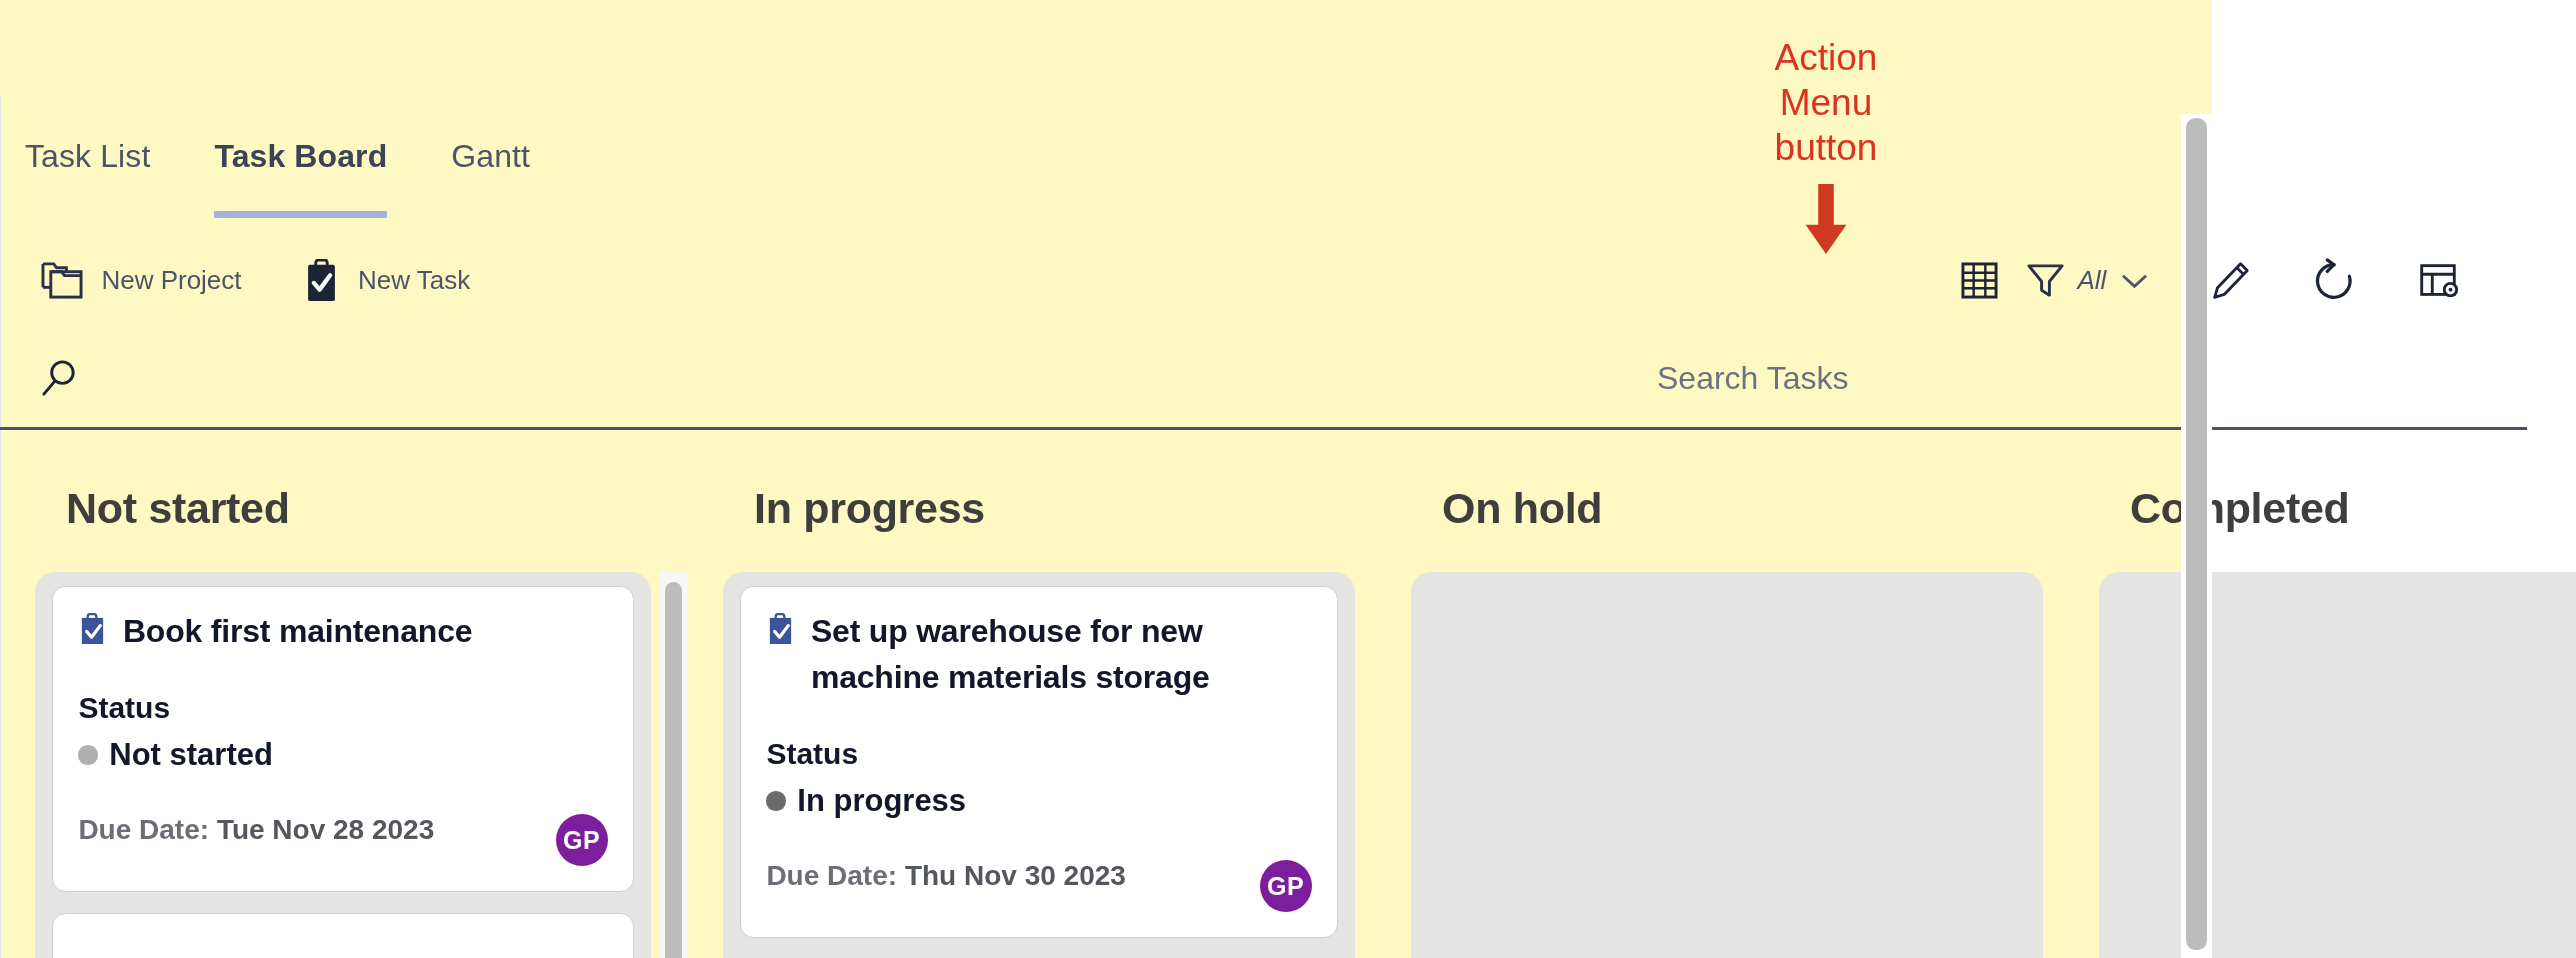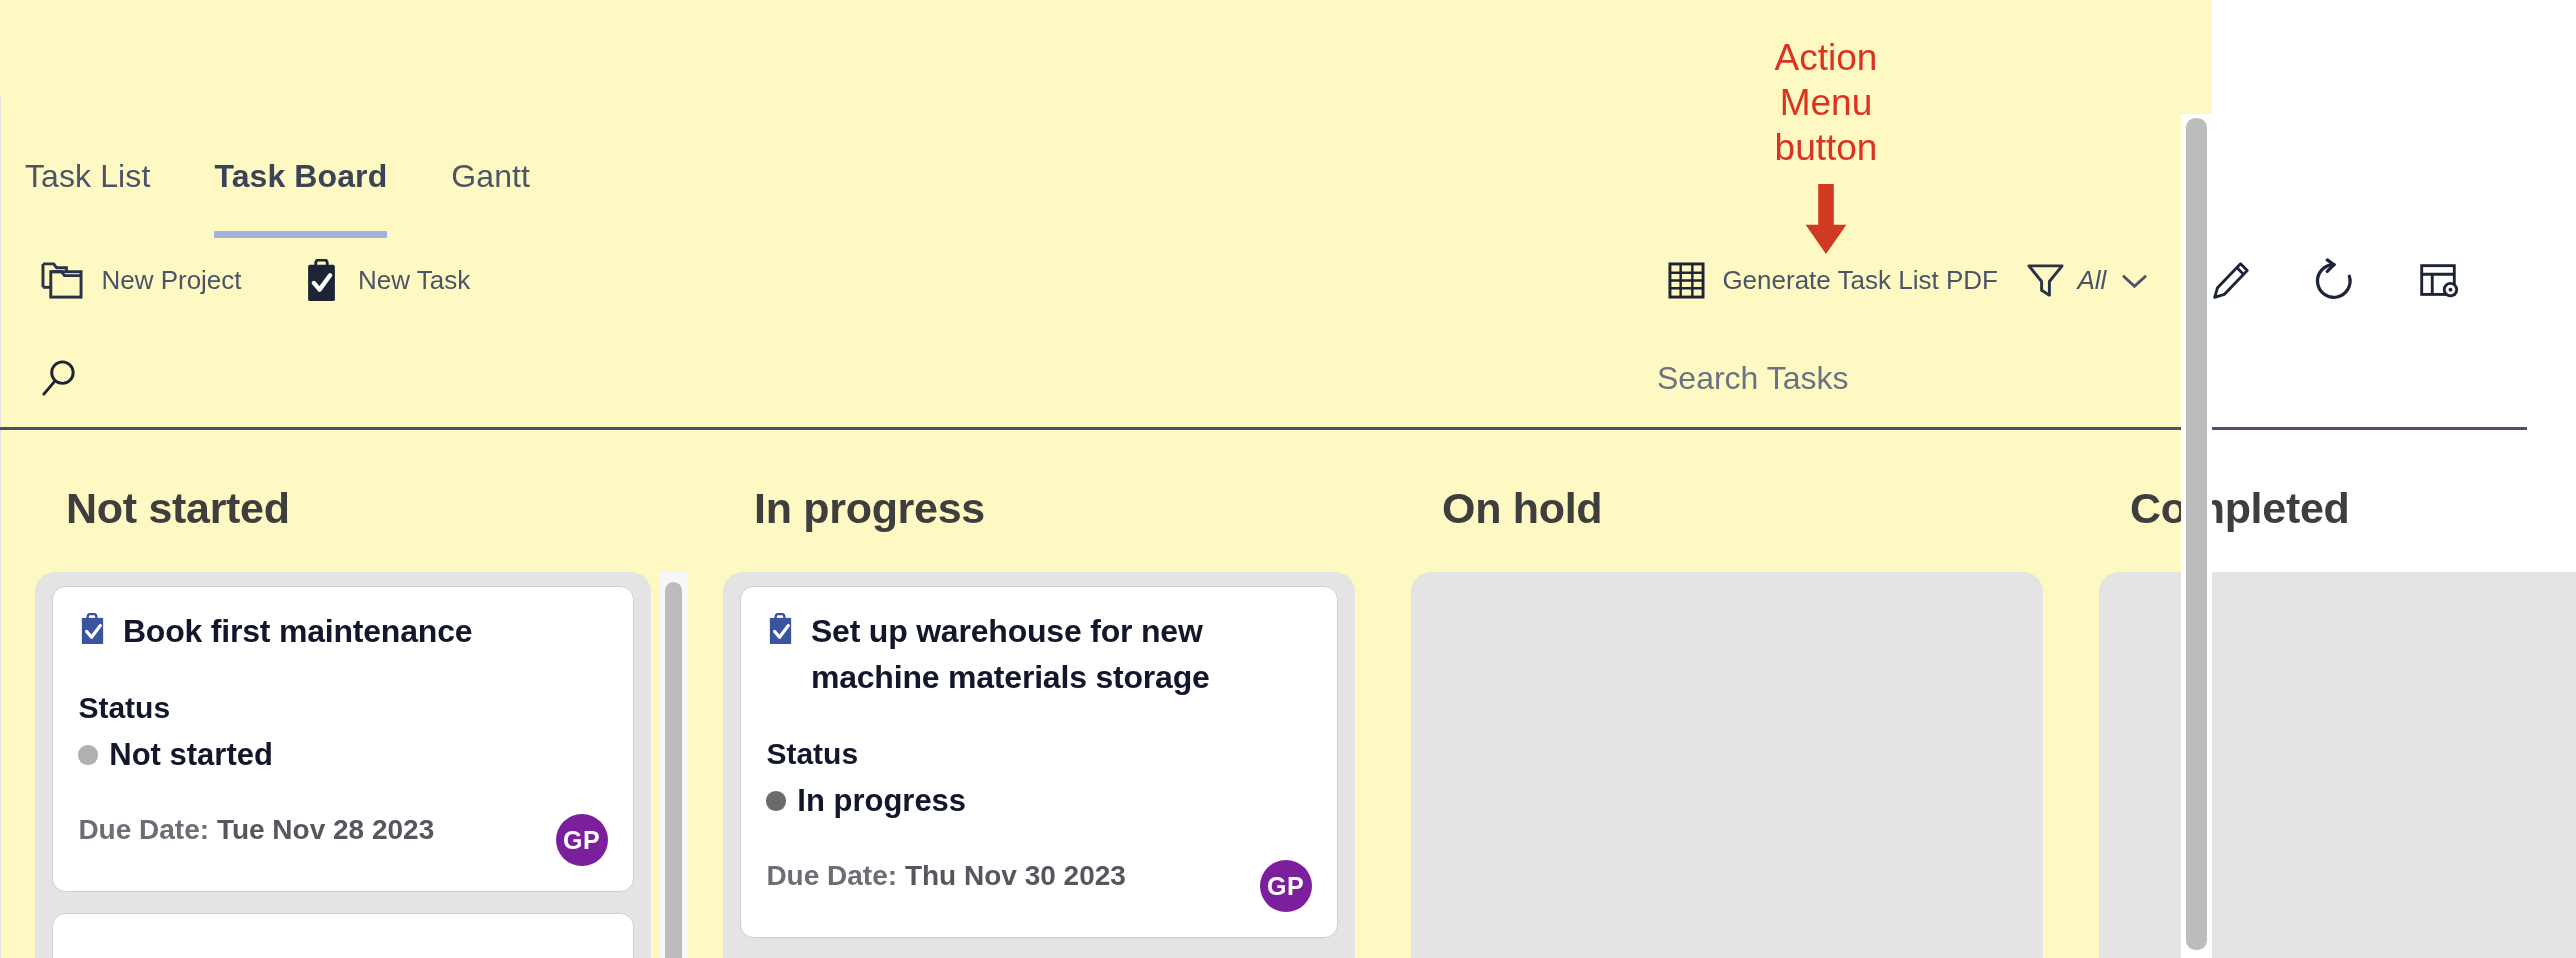--- a/index.html
+++ b/index.html
@@ -55,21 +55,21 @@
     box-sizing: border-box;
   }
 
   
   .tabs {
     position: absolute;
     left: 0;
     top: 108px;
     height: 87px;
     display: flex;
-    align-items: flex-end;
+    align-items: center;
     padding-left: 25px;
     gap: 0px;
   }
   .tab {
     position: relative;
     font-size: 32px;
     color: #4b5468;
     padding: 9.7px 29px 0 0;
     margin-right: 35px;
     letter-spacing: 0.1px;
@@ -361,21 +361,20 @@
 
     </div>
 
     <div class="tb-right">
 
       <div class="tb-item">
         <svg width="37" height="39" viewBox="0 0 38 40">
           <rect x="2" y="3" width="34" height="34" fill="none" stroke="#1d2435" stroke-width="3"></rect>
           <path d="M2 12 h34 M2 20 h34 M2 28 h34 M13 3 v34 M25 3 v34" stroke="#1d2435" stroke-width="2.5"></path>
         </svg>
-        <span>Generate Task List PDF</span>
       </div>
 
       <div class="tb-sep"></div>
 
       <div class="tb-item" style="gap:11.6px;font-style:italic;">
         <svg width="41" height="41" viewBox="0 0 42 42">
           <path d="M4 6 h34 L25 22 v14 l-8 -5 v-9 Z" fill="none" stroke="#2b3146" stroke-width="3" stroke-linejoin="round"></path>
         </svg>
         <span>All</span>
         <svg width="33" height="23" viewBox="0 0 34 24">

